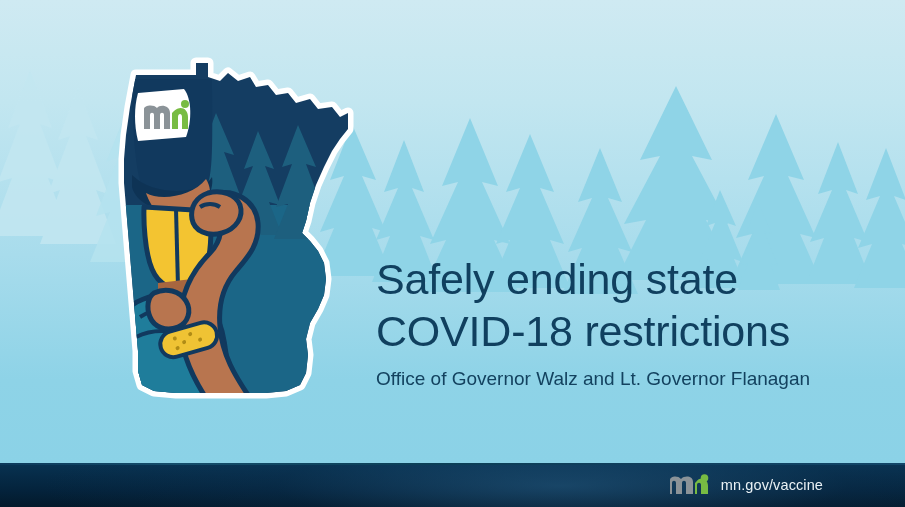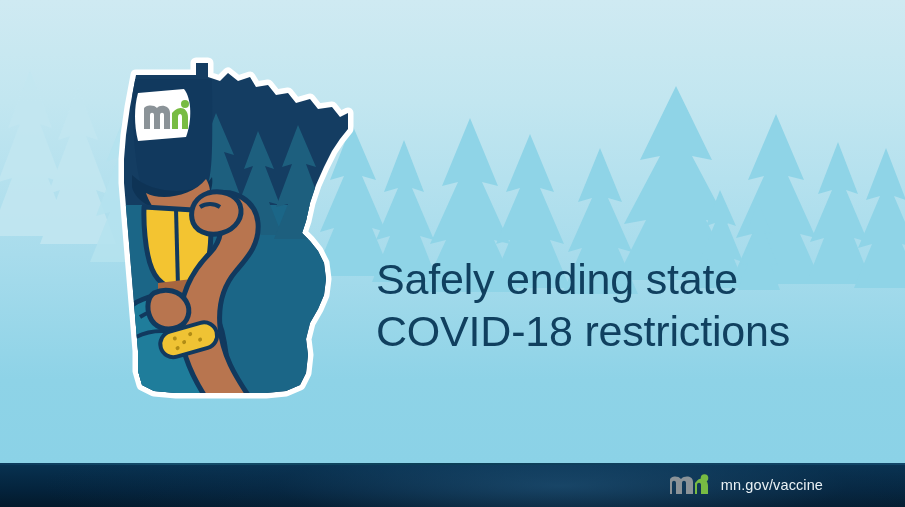--- a/index.html
+++ b/index.html
@@ -222,20 +222,21 @@
           <circle cx="96" cy="280" r="2" fill="#b08c16"></circle>
           <circle cx="104" cy="288" r="2" fill="#b08c16"></circle>
         </g>
       </g>
     </svg>
   </div>
 
   <div class="title-block">
     <div class="title-line">Safely ending state</div>
     <div class="title-line">COVID-18 restrictions</div>
+    <div class="subtitle">Office of Governor Walz and Lt. Governor Flanagan</div>
   </div>
 
   <div class="bottom-bar">
     <div class="bar-topline"></div>
     <div class="bar-content">
       <svg class="bar-logo" width="42" height="22" viewBox="0 0 42 22">
         <path d="M2 6 C 2 2 10 1 13 5 C 17 1 25 2 25 8 L 25 20 L 18 20 L 18 9 C 18 6 14 6 14 9 L 14 20 L 8 20 L 8 9 C 8 6 4 6 4 9 L 4 20 L 2 20 Z" fill="#8b9398"></path>
         <path d="M28 8 C 32 2 40 4 40 12 L 40 20 L 33 20 L 33 11 C 33 8 29 8 29 11 L 29 20 L 27 20 L 27 9 Z" fill="#78bc43"></path>
         <circle cx="36.5" cy="4" r="3.8" fill="#78bc43"></circle>
       </svg>

